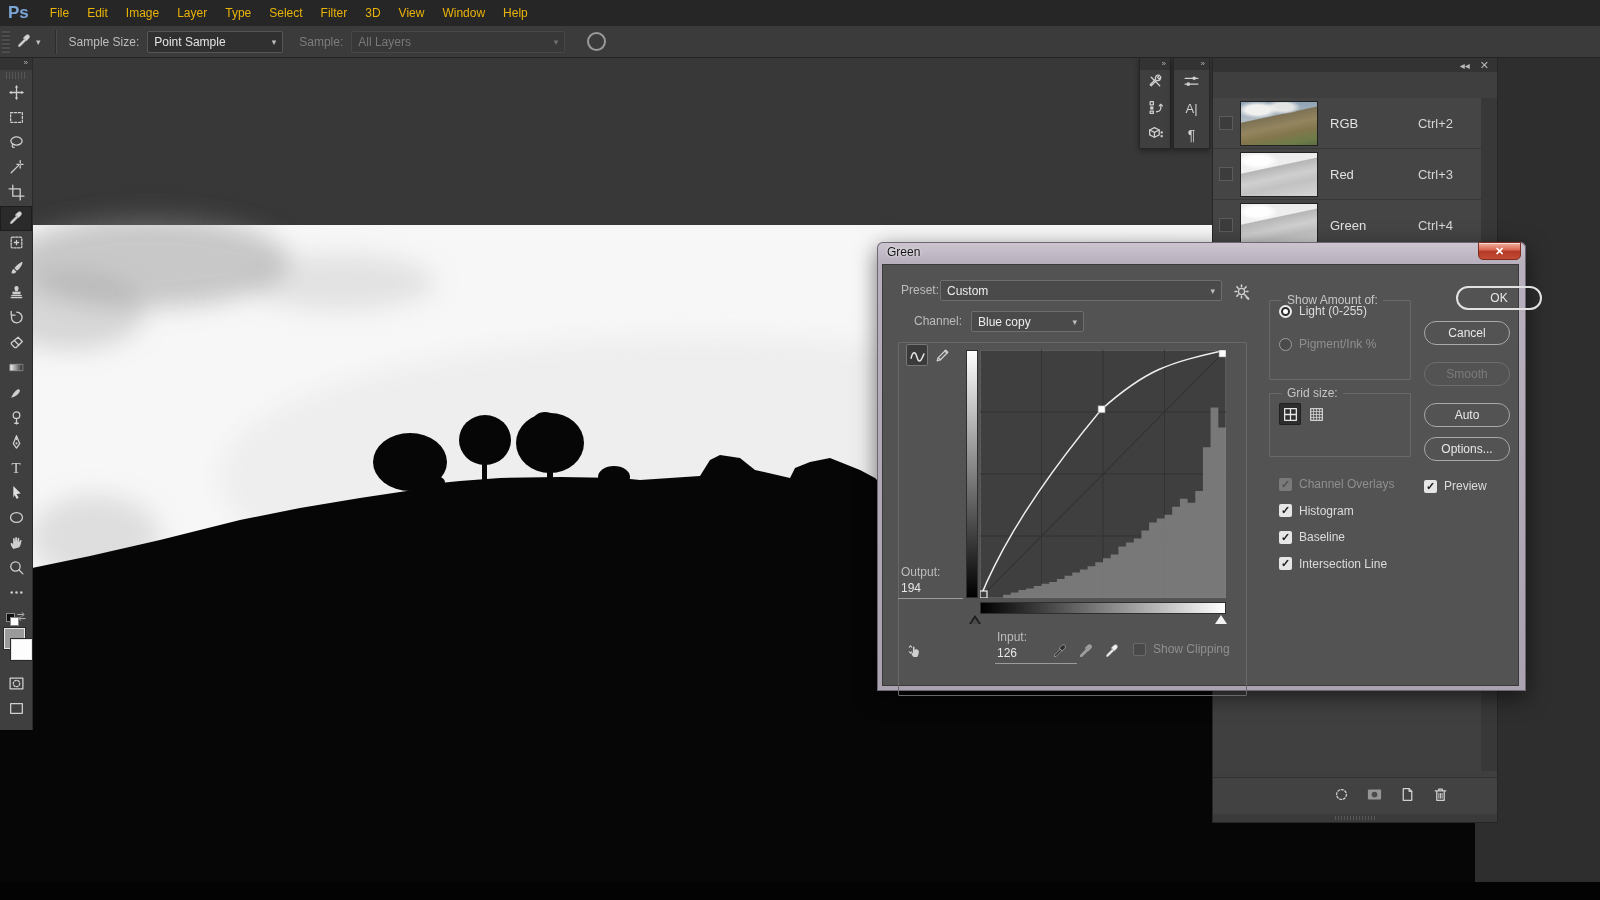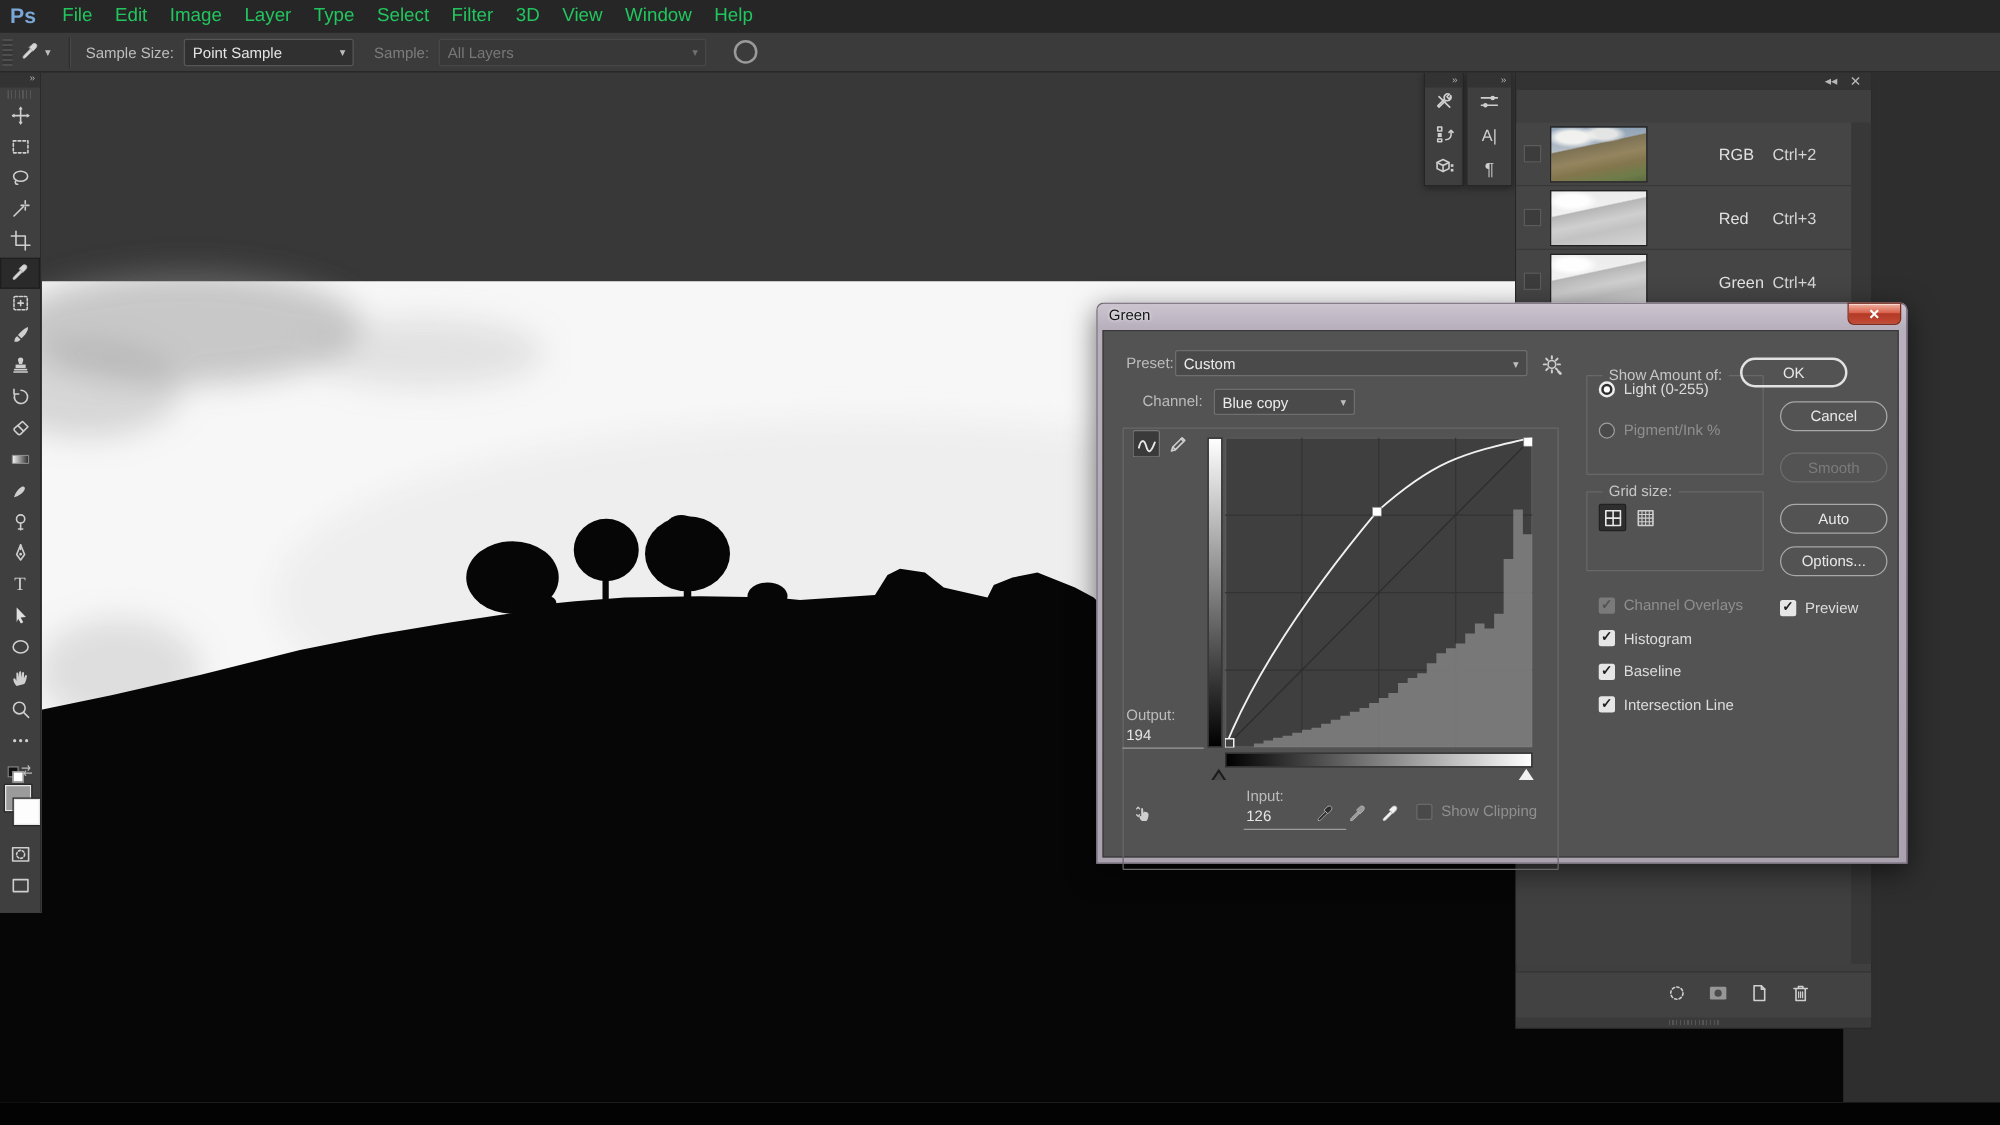--- a/index.html
+++ b/index.html
@@ -4,21 +4,21 @@
 <style>
   html,body{margin:0;padding:0;background:#111;}
   .app{position:relative;width:1600px;height:900px;overflow:hidden;background:#2e2e2e;
        font-family:"Liberation Sans",sans-serif;color:#e0e0e0;font-size:12px;
        -webkit-user-select:none;user-select:none;}
   .abs{position:absolute;}
 
   
   .menubar{left:0;top:0;width:1600px;height:26px;background:#262626;display:flex;align-items:center;z-index:20;}
   .ps-logo{font-weight:bold;font-size:17px;color:#7ba7d7;padding:0 12px 0 8px;letter-spacing:0;}
-  .menu-item{padding:0 9px;color:#22c55e;font-size:15px;height:26px;line-height:26px;cursor:default;}
+  .menu-item{padding:0 9px;color:#eab308;font-size:12px;height:26px;line-height:26px;cursor:default;}
 
   
   .optionsbar{left:0;top:26px;width:1600px;height:31px;background:#3b3b3b;border-bottom:1px solid #232323;
               display:flex;align-items:center;z-index:20;}
   .ob-grip{width:8px;height:22px;margin-left:2px;background:repeating-linear-gradient(180deg,#4e4e4e 0 2px,#353535 2px 4px);}
   .ob-tool{display:flex;align-items:center;padding:0 6px;}
   .ob-chev{font-size:9px;color:#bdbdbd;margin-left:3px;}
   .ob-sep{width:1px;height:24px;background:#2d2d2d;border-right:1px solid #4a4a4a;margin:0 8px;}
   .ob-label{color:#bdbdbd;margin:0 8px 0 4px;}
   .ob-label.dim{color:#7d7d7d;}
@@ -69,21 +69,21 @@
   .thumb{width:76px;height:43px;border:1px solid #222;margin-right:12px;}
   .thumb.rgb{background:
       radial-gradient(ellipse 30px 12px at 22% 18%, rgba(245,245,242,.95) 0 40%, transparent 70%),
       radial-gradient(ellipse 26px 10px at 55% 12%, rgba(235,235,232,.9) 0 40%, transparent 70%),
       linear-gradient(168deg, transparent 34%, #7d7255 36%, #94855f 55%, #83764d 70%, #6d7c49 88%, #5d6c40 100%),
       linear-gradient(#8fa3b6, #c3c9cf 60%, #d8d9d8);}
   .thumb.gray{background:
       radial-gradient(ellipse 30px 12px at 22% 18%, rgba(255,255,255,.95) 0 40%, transparent 70%),
       linear-gradient(168deg, transparent 34%, #b6b6b6 36%, #cfcfcf 55%, #c2c2c2 70%, #d5d5d5 100%),
       linear-gradient(#ececec, #f7f7f7);}
-  .ch-name{color:#e2e2e2;font-size:13px;flex:1;margin-left:45px;}
+  .ch-name{color:#e2e2e2;font-size:13px;flex:1;}
   .ch-short{color:#d5d5d5;font-size:13px;margin-right:28px;}
   .ch-foot{position:absolute;left:0;right:0;bottom:8px;height:36px;background:#424242;border-top:1px solid #333;
            display:flex;align-items:center;justify-content:flex-end;gap:16px;padding-right:48px;}
   .ch-grip{position:absolute;left:0;right:0;bottom:0;height:8px;background:#3a3a3a;}
   .ch-grip:after{content:"";position:absolute;left:50%;top:2px;width:40px;height:4px;margin-left:-20px;
            background:repeating-linear-gradient(90deg,#555 0 1px,transparent 1px 3px);}
 
   
   .dialog{left:877px;top:242px;width:649px;height:449px;z-index:15;border-radius:6px 6px 0 0;
           background:linear-gradient(180deg,#cdc6d1 0,#b9b0bd 20px,#aba2b0 100%);
@@ -593,21 +593,21 @@
           <div class="cbrow" style="left: 396px; top: 265px;">
             <span class="cb">✓</span>
             <span class="t">Baseline</span>
           </div>
           <div class="cbrow" style="left: 396px; top: 291.5px;">
             <span class="cb">✓</span>
             <span class="t">Intersection Line</span>
           </div>
         </div>
 
-      <div class="pbtn default" style="left:509px;top:21px">OK</div>
+      <div class="pbtn default" style="left:573px;top:21px">OK</div>
       <div class="pbtn" style="left:541px;top:56px">Cancel</div>
       <div class="pbtn disabled" style="left:541px;top:97px">Smooth</div>
       <div class="pbtn" style="left:541px;top:138px">Auto</div>
       <div class="pbtn" style="left:541px;top:172px">Options...</div>
       <div class="cbrow" style="left:541px;top:214px">
         <span class="cb">✓</span>
         <span class="t">Preview</span>
       </div>
     </div>
   </div>

